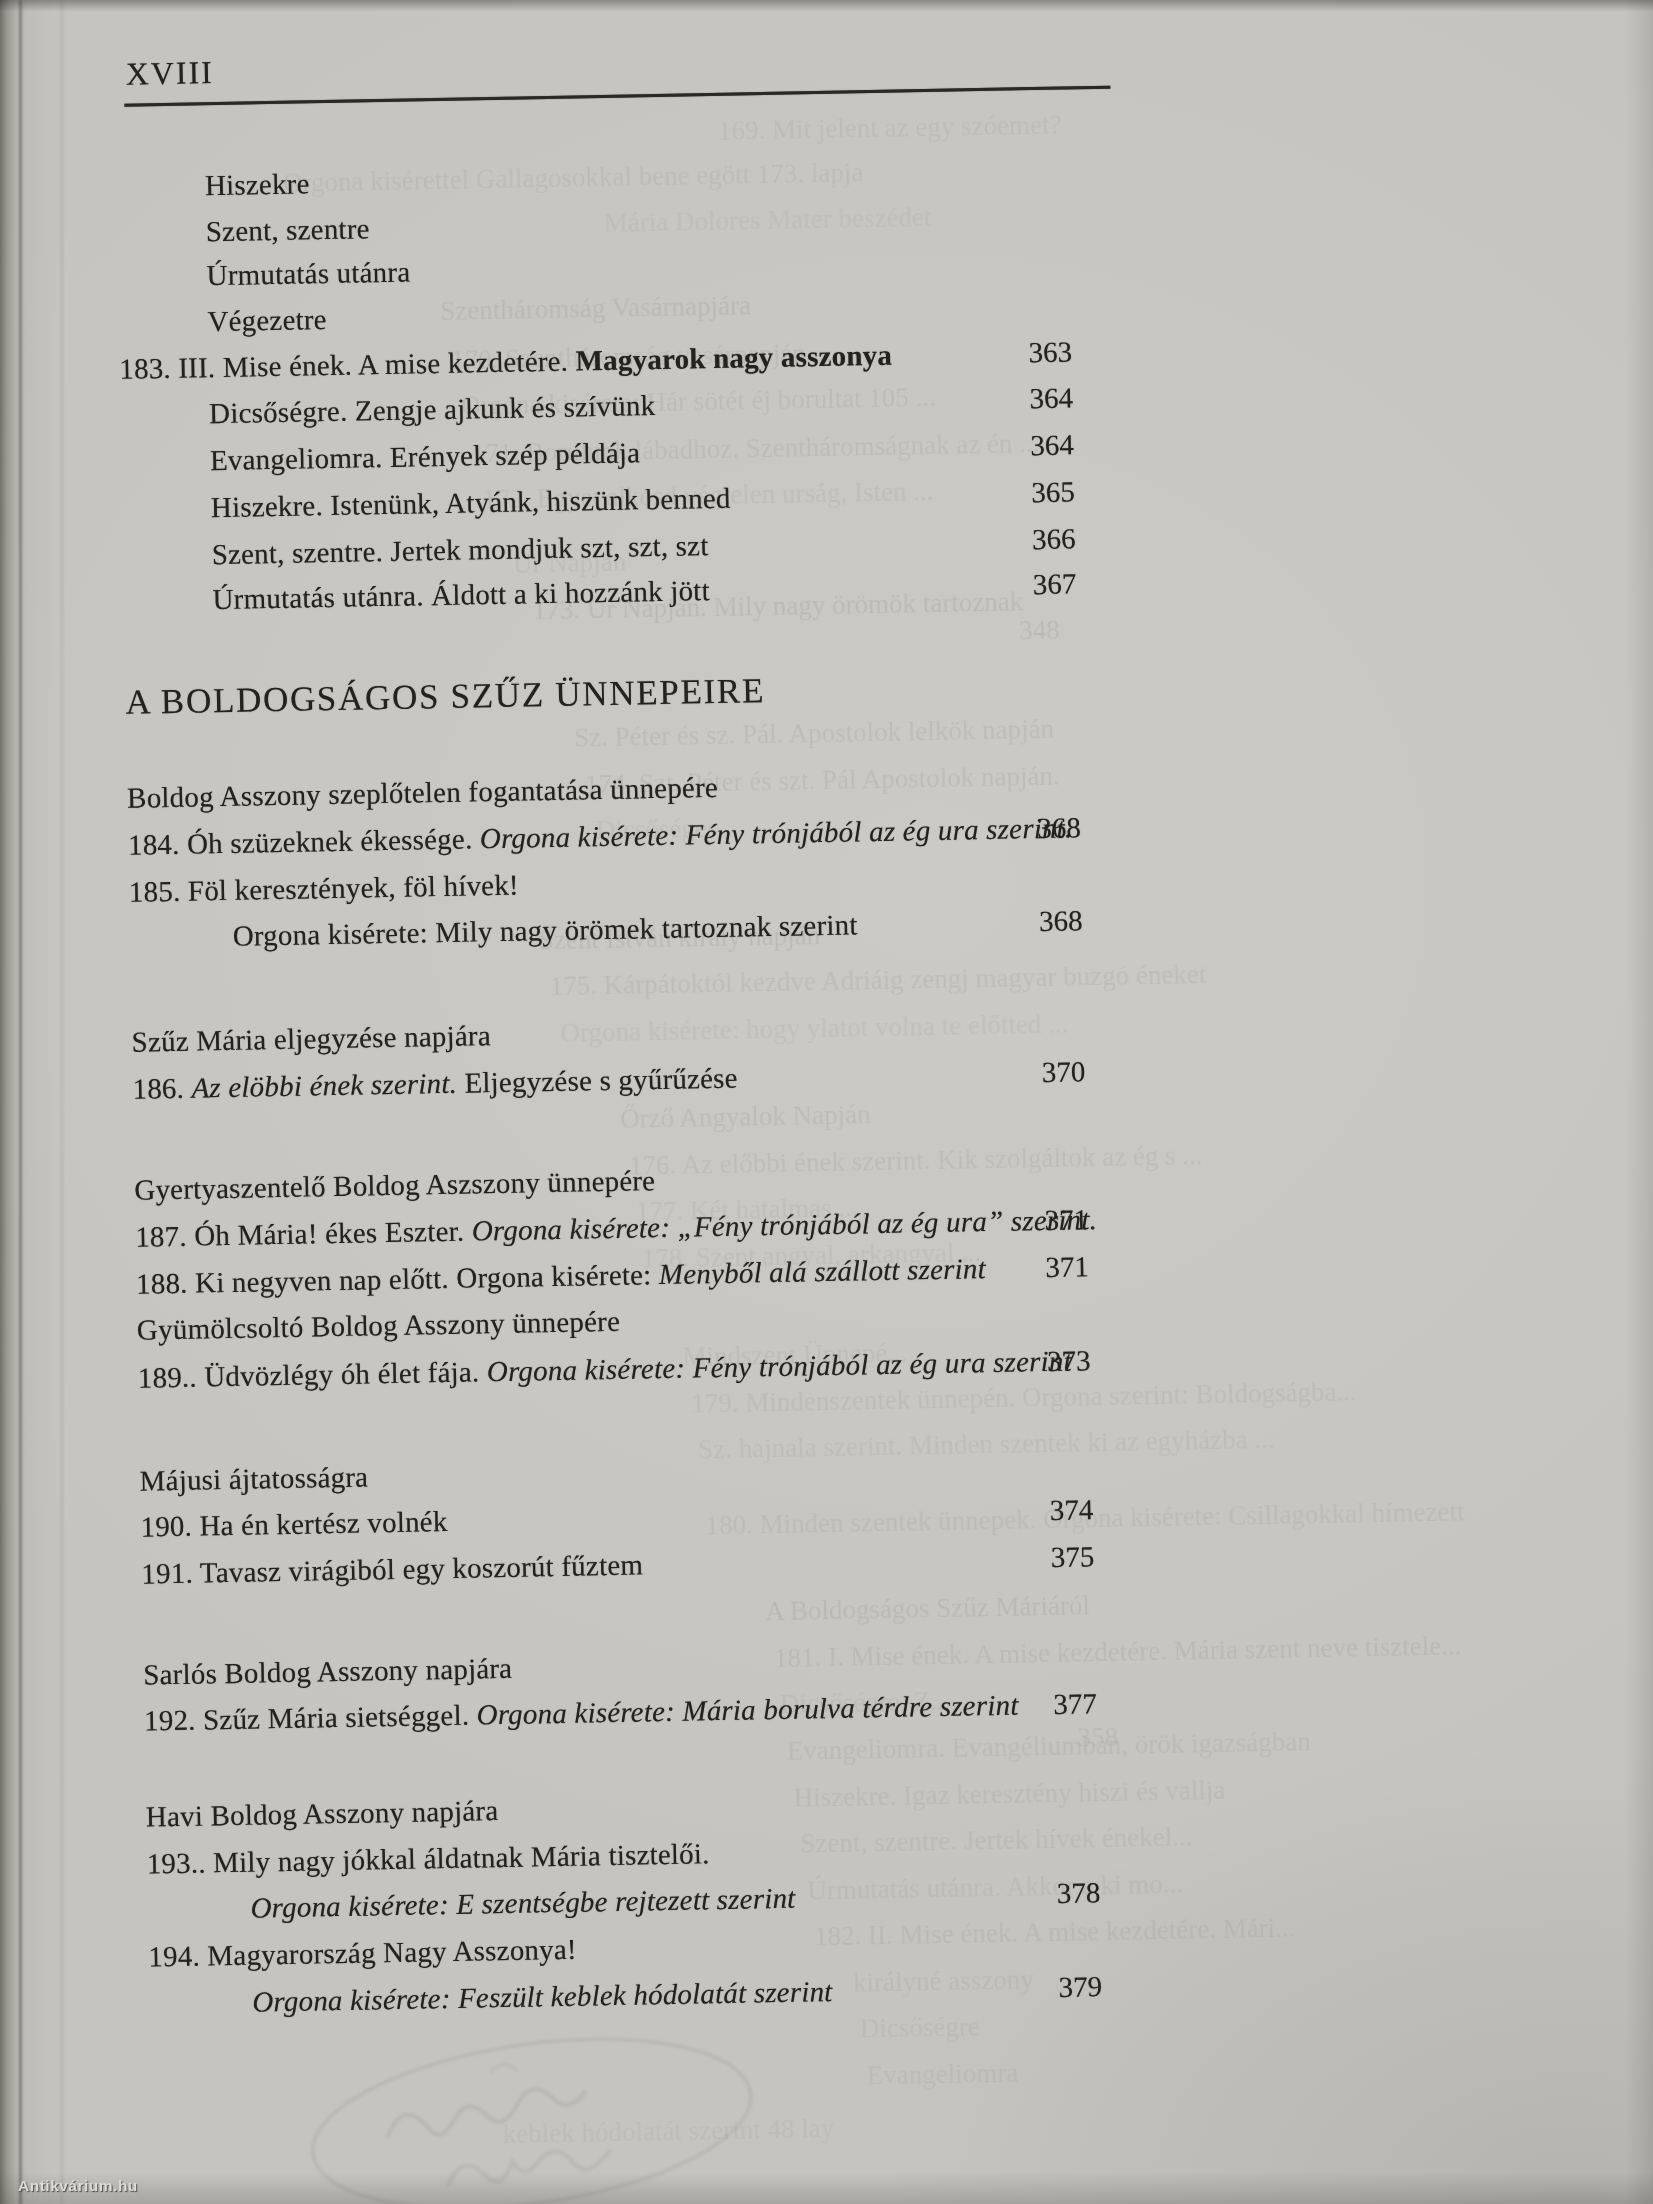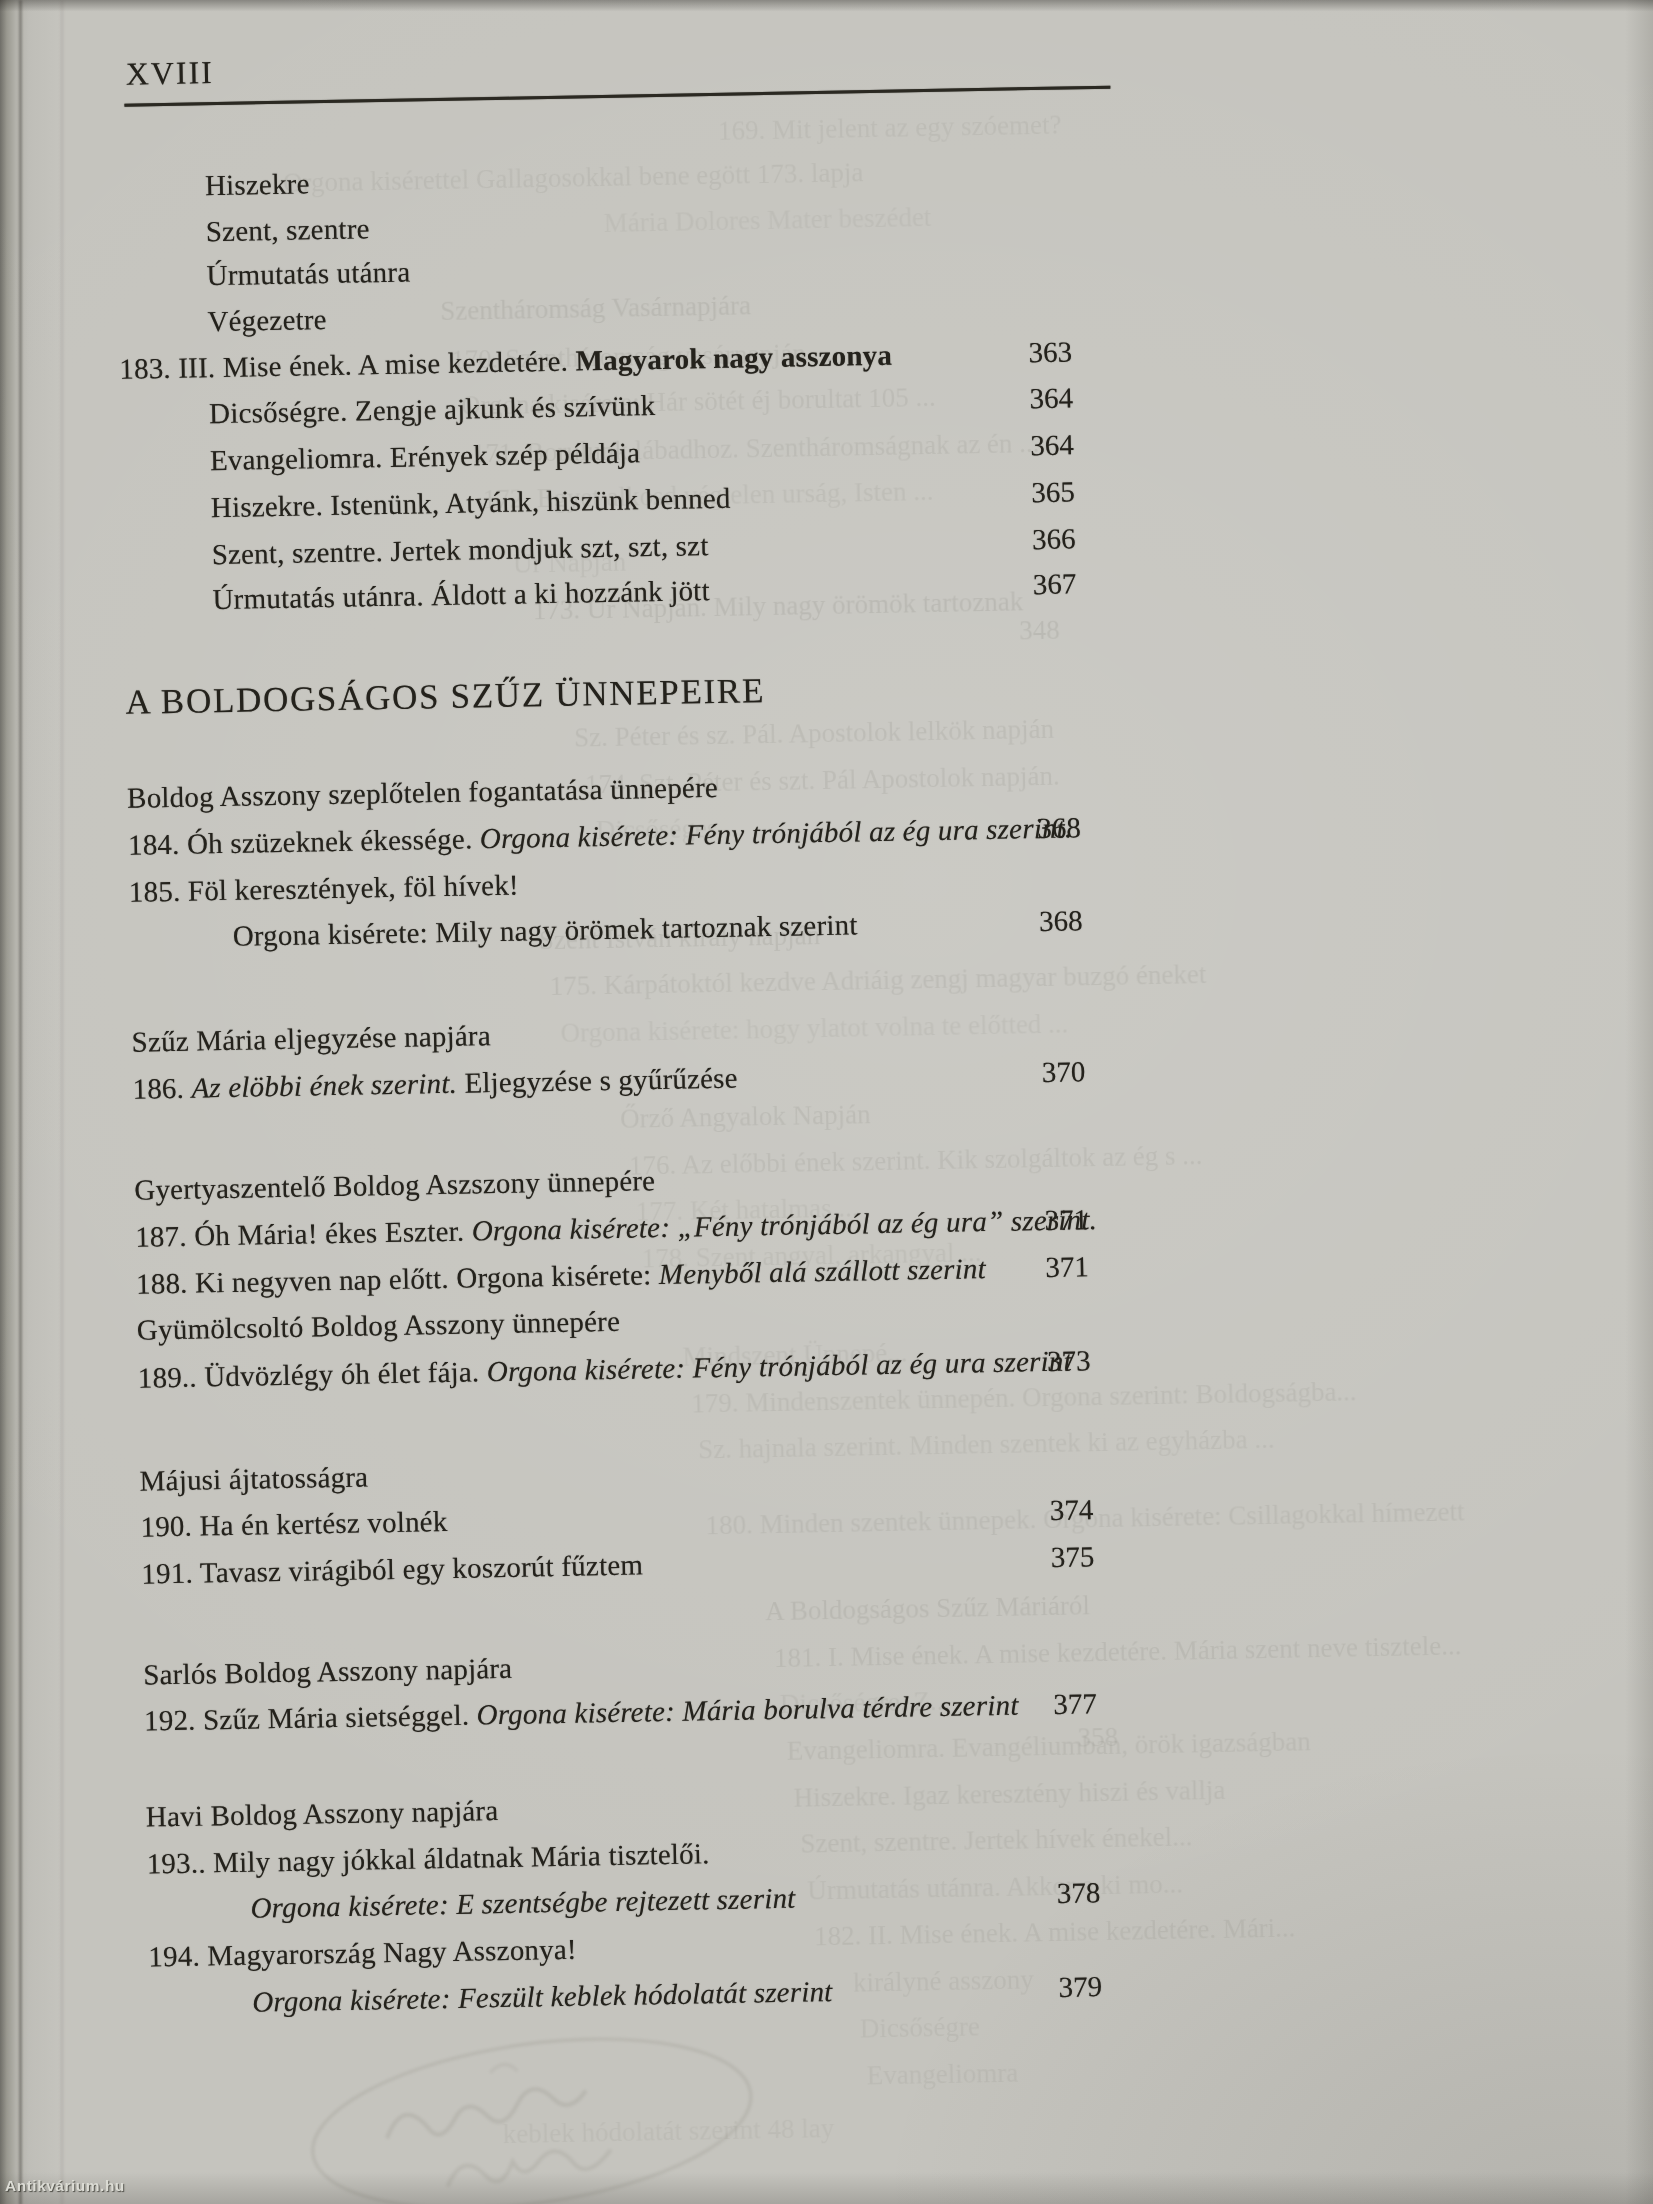--- a/index.html
+++ b/index.html
@@ -30,21 +30,21 @@
   .row.heading{font-size:35px;letter-spacing:1.7px;}
   .row .it{font-style:italic;}
   .row .bd{font-weight:bold;}
   .pagenum{position:absolute;left:941px;width:146px;text-align:right;
     white-space:nowrap;font-size:29px;line-height:1;color:#24221c;
     text-shadow:0 0 1.1px rgba(36,34,28,0.5);}
   .ghost{position:absolute;white-space:nowrap;font-size:27px;line-height:1;
     color:#6d6c63;filter:blur(0.7px);}
   .stamp{position:absolute;left:277px;top:2023px;opacity:0.14;filter:blur(1.6px);
     transform:rotate(-7deg);}
-  .watermark{position:absolute;left:5px;top:2177px;
+  .watermark{position:absolute;left:18px;top:2177px;
     font-family:"Liberation Sans","DejaVu Sans",sans-serif;font-weight:bold;
     font-size:15.5px;color:#dcdcd5;
     text-shadow:1px 1px 1px rgba(55,55,48,0.8);letter-spacing:0.5px;}
 </style>
 </head>
 <body>
 
 <div class="photo">
 
   <div class="gutter-line"></div>

